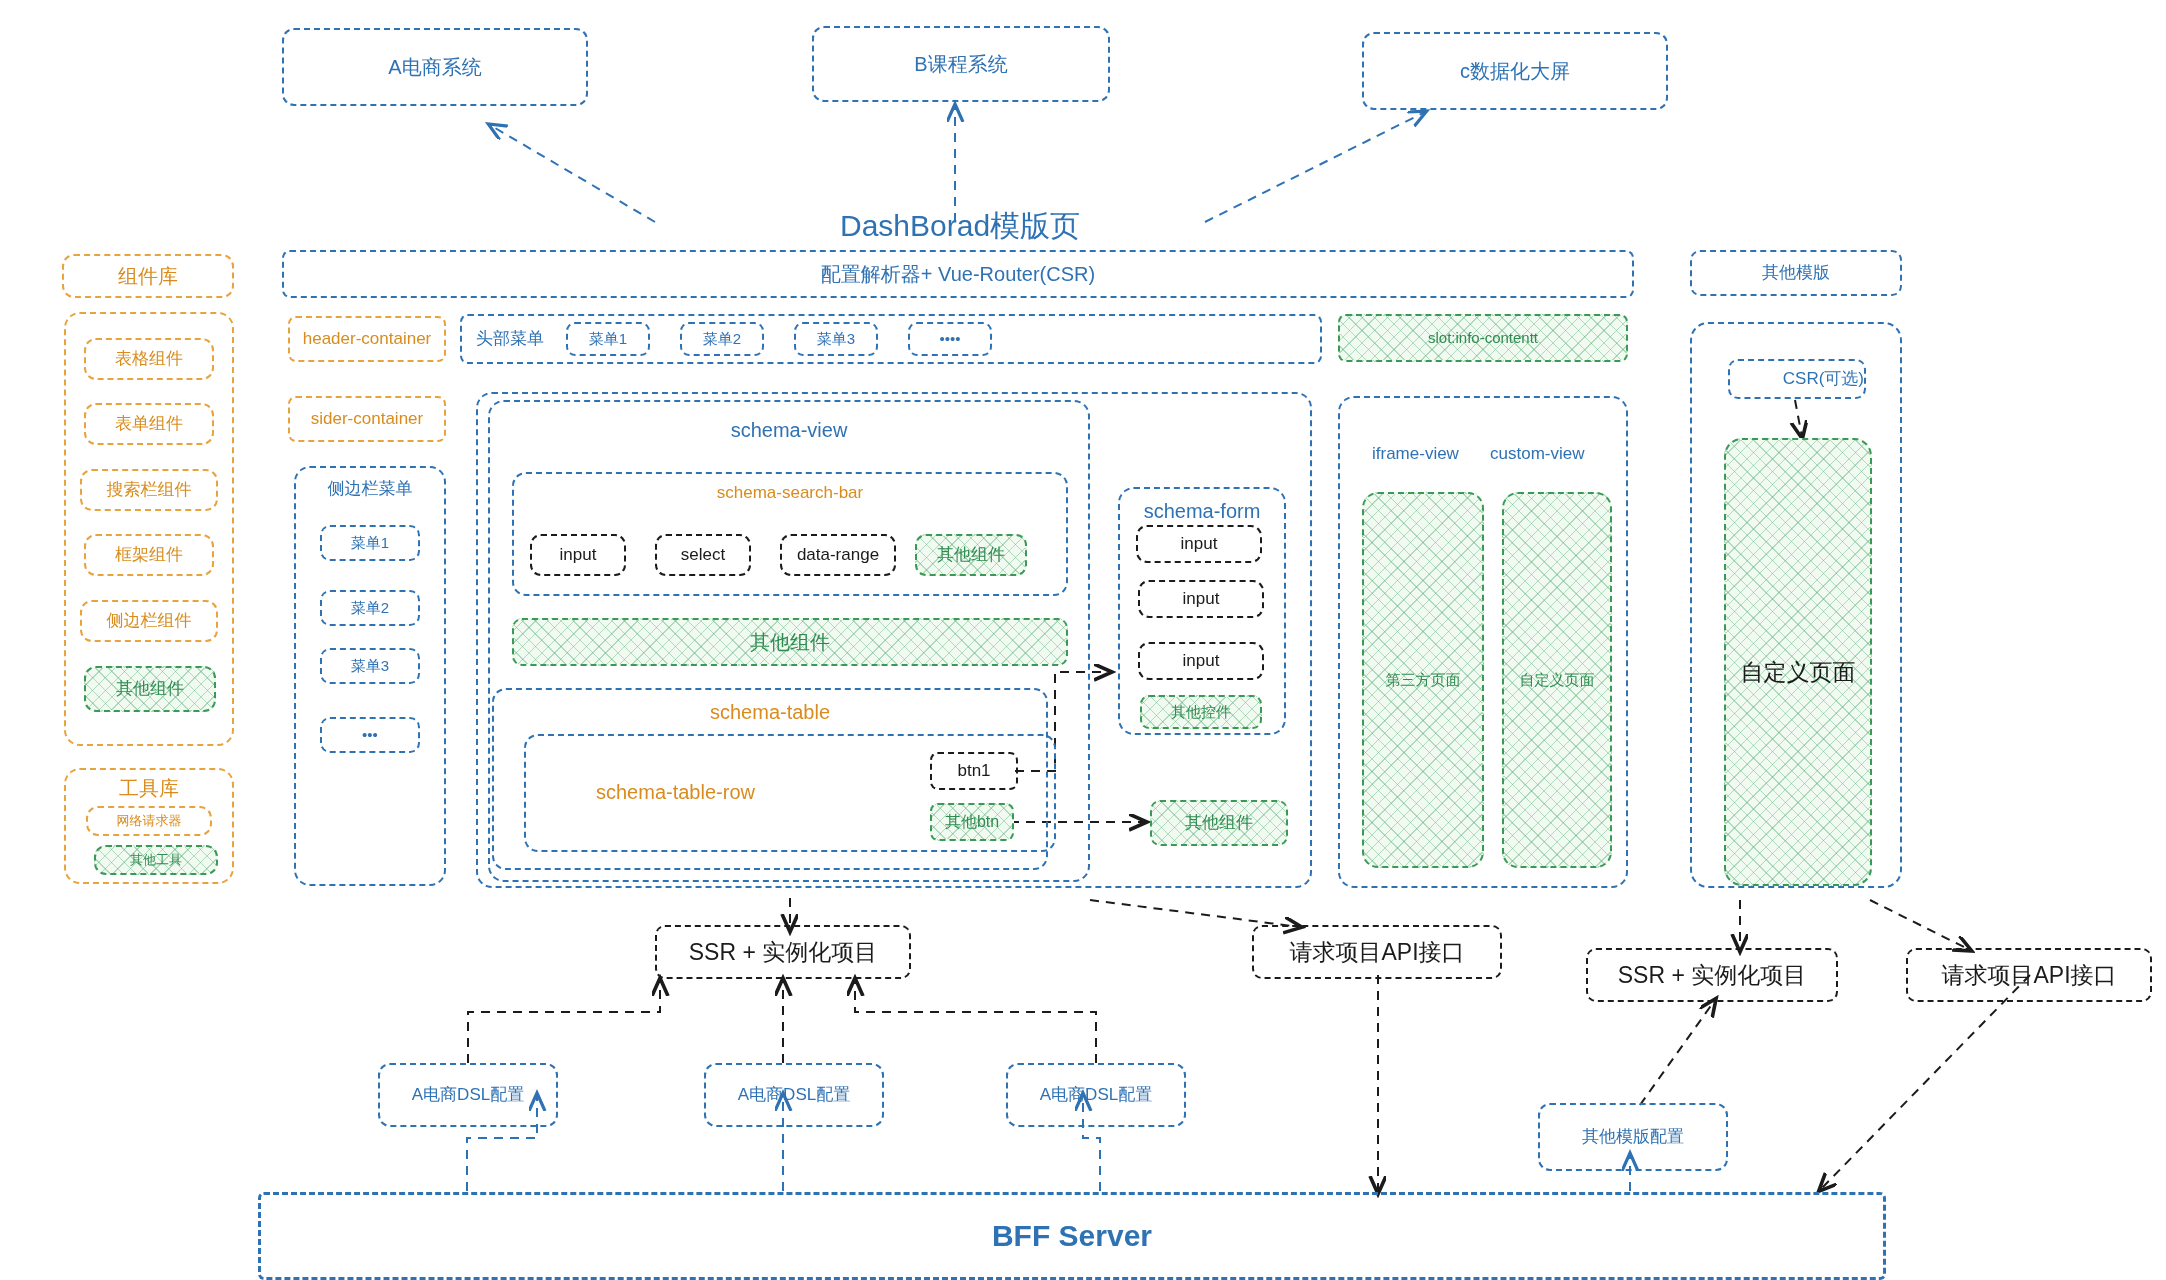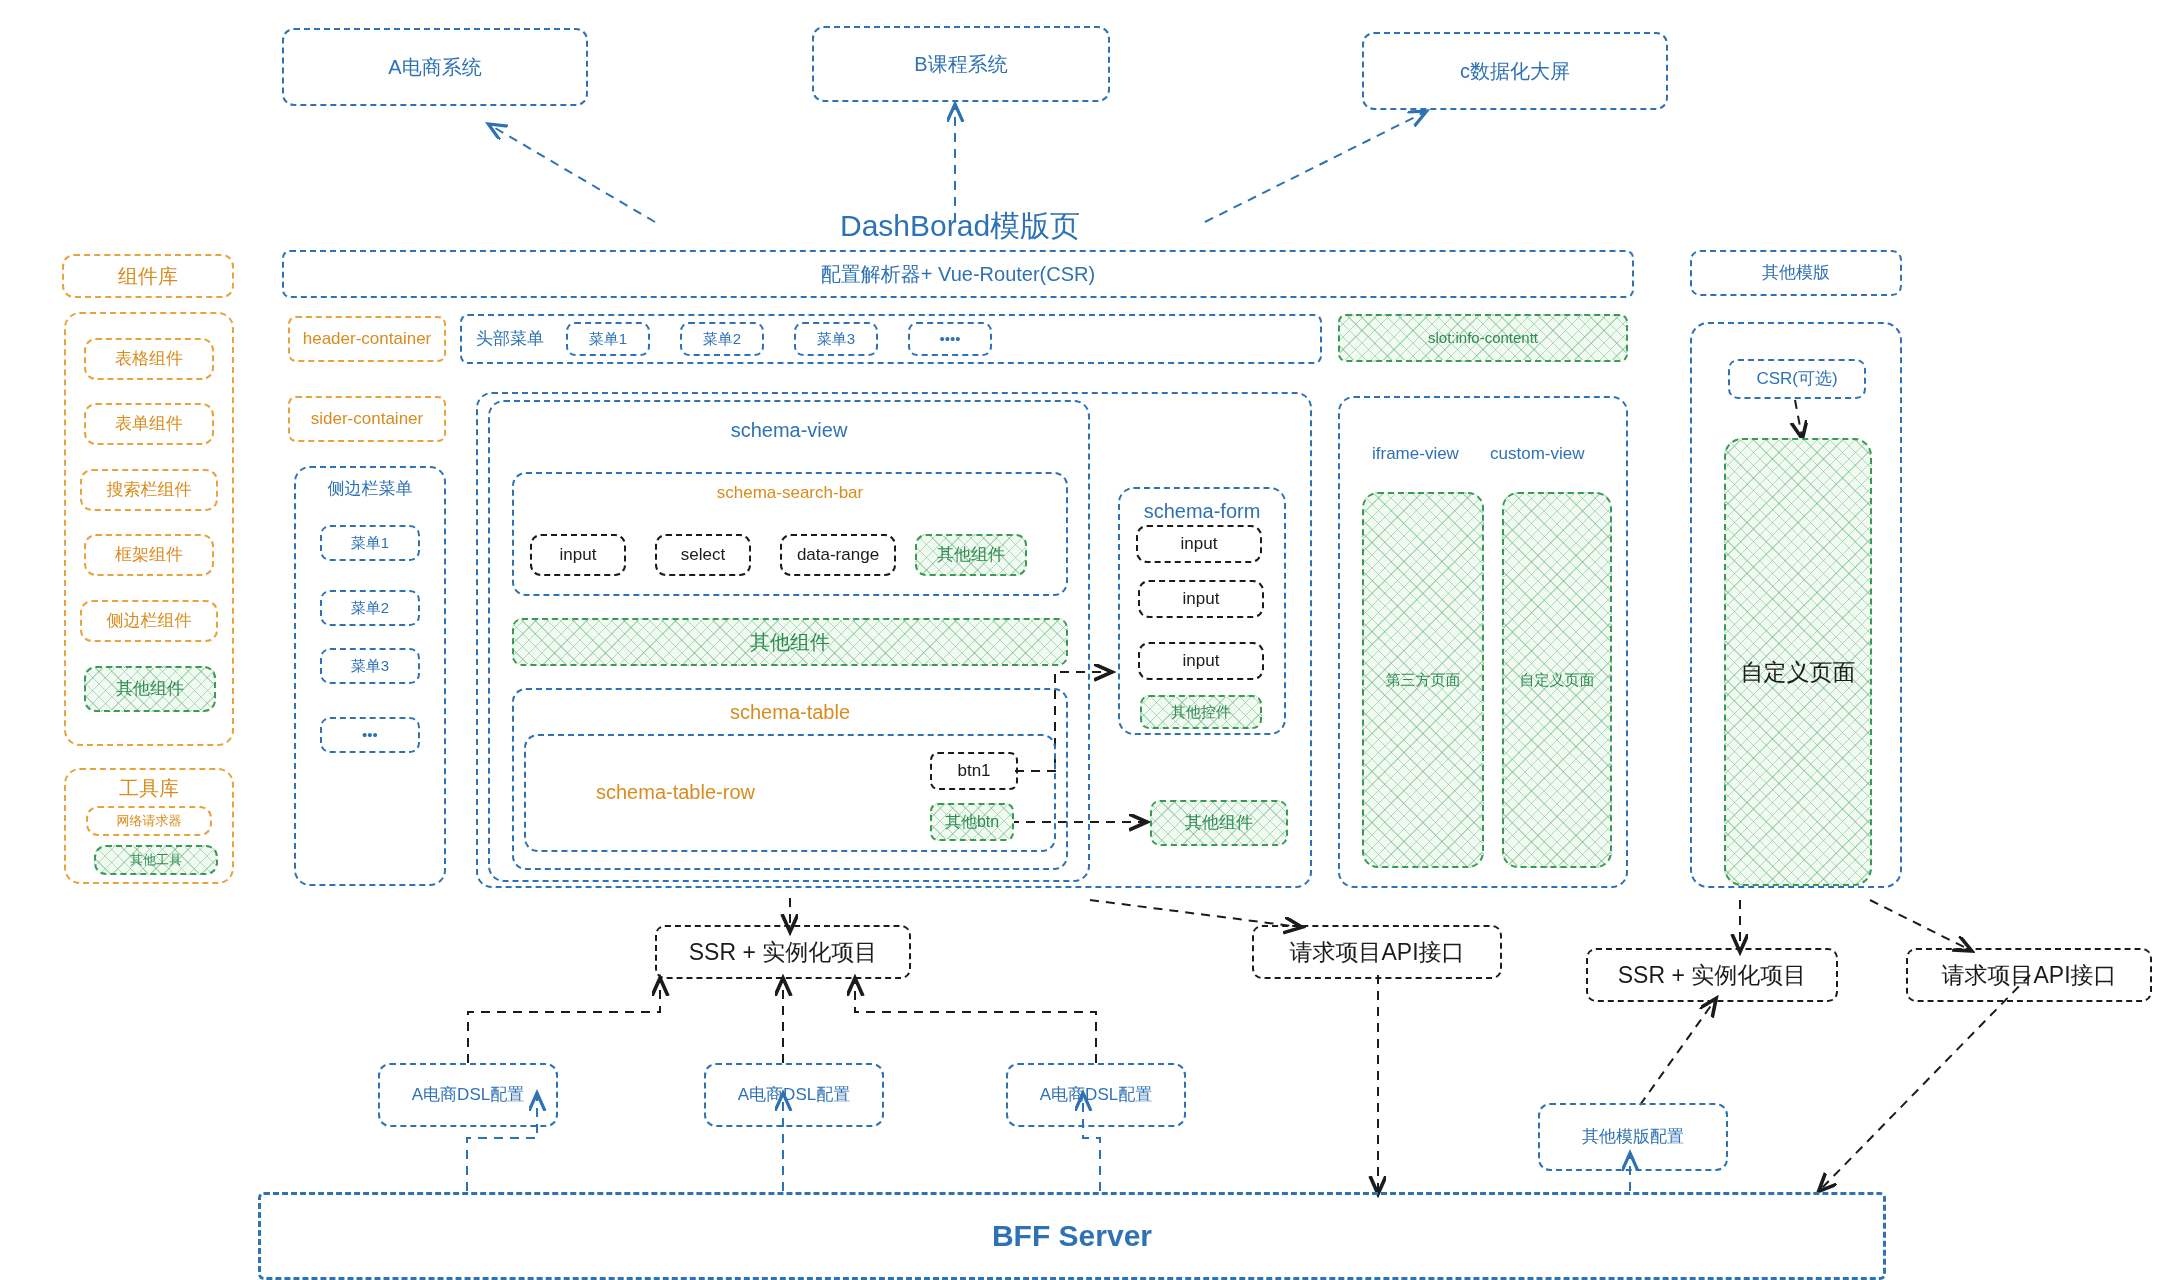--- a/index.html
+++ b/index.html
@@ -233,21 +233,21 @@
     <span>data-range</span>
   </div>
   <div class="box green hatch fs14" style="left:915px; top:534px; width:112px; height:42px; border-radius:11px;">
     <span>其他组件</span>
   </div>
 
   <div class="box green hatch fs16" style="left:512px; top:618px; width:556px; height:48px; border-radius:10px;">
     <span>其他组件</span>
   </div>
 
-  <div class="box blue container" style="left:512px; top:688px; width:556px; height:182px; border-radius:14px;">
+  <div class="box blue container" style="left:492px; top:688px; width:556px; height:182px; border-radius:14px;">
     <span class="lbl-top fs16 orange" style="top:10px; color:#d98c1d;">schema-table</span>
   </div>
   <div class="box blue container" style="left:524px; top:734px; width:532px; height:118px; border-radius:14px;">
     <span class="lbl-free fs16 orange" style="left:70px; top:44px; color:#d98c1d;">schema-table-row</span>
   </div>
   <div class="box black fs14" style="left:930px; top:752px; width:88px; height:38px; border-radius:8px;text-align:right;">
     <span>btn1</span>
   </div>
   <div class="box green hatch fs13" style="left:930px; top:803px; width:84px; height:38px; border-radius:8px;">
     <span>其他btn</span>
@@ -282,21 +282,21 @@
   </div>
   <div class="box green hatch fs12" style="left:1502px; top:492px; width:110px; height:376px; border-radius:16px;">
     <span>自定义页面</span>
   </div>
 
   <div class="box blue fs14" style="left:1690px; top:250px; width:212px; height:46px; border-radius:10px;">
     <span>其他模版</span>
   </div>
 
   <div class="box blue container" style="left:1690px; top:322px; width:212px; height:566px; border-radius:18px;"></div>
-  <div class="box blue fs14" style="left:1728px; top:359px; width:138px; height:40px; border-radius:10px;">
+  <div class="box blue fs14" style="left:1728px; top:359px; width:138px; height:40px; border-radius:10px;justify-content:flex-end;">
     <span>CSR(可选)</span>
   </div>
   <div class="box green hatch fs18 black" style="left:1724px; top:438px; width:148px; height:448px; border-radius:18px;
               border-color:#3a9a55; color:#1b1b1b; align-items:flex-start; padding-top:218px;">
     <span>自定义页面</span>
   </div>
 
   <div class="box black fs18" style="left:655px; top:925px; width:256px; height:54px; border-radius:10px;">
     <span>SSR + 实例化项目</span>
   </div>

